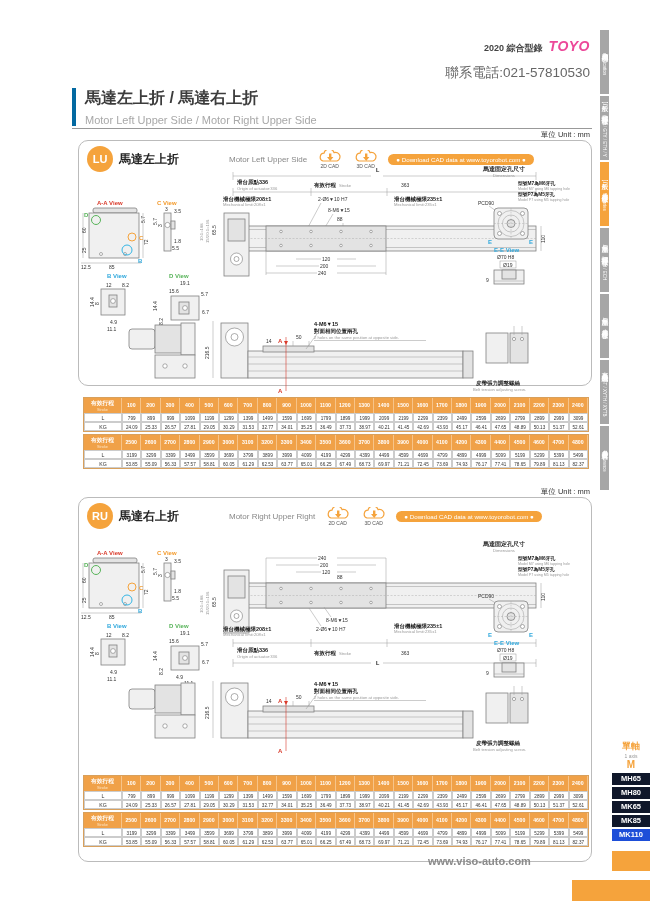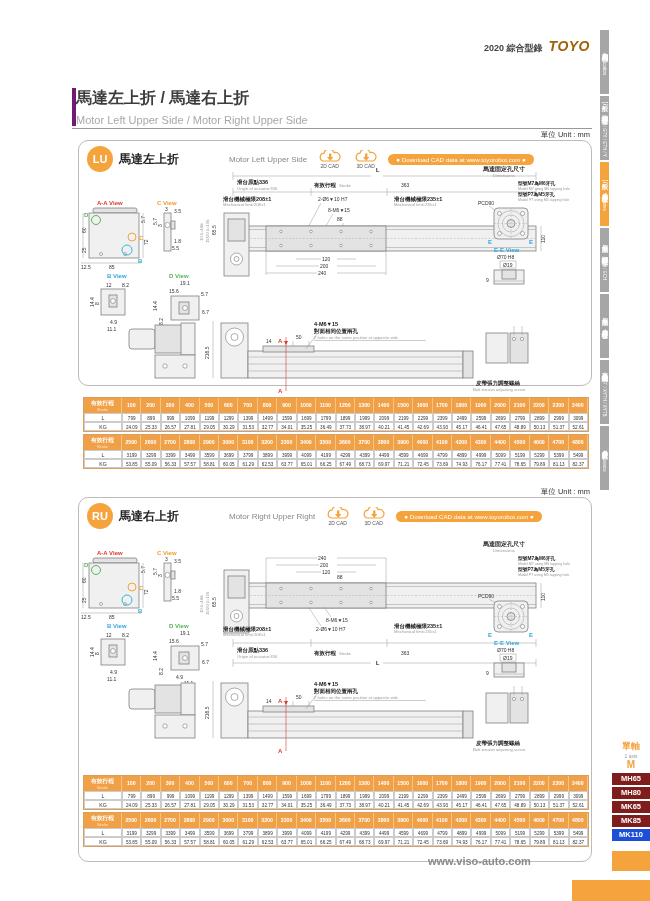--- a/index.html
+++ b/index.html
@@ -3,46 +3,46 @@
 <meta charset="utf-8">
 <style>
 * { margin:0; padding:0; box-sizing:border-box; }
 body { width:650px; height:901px; position:relative; background:#fff;
   font-family:"Liberation Sans", sans-serif; overflow:hidden; }
 .page { position:absolute; inset:0; }
 
 
 .hdr { position:absolute; top:37px; left:400px; width:190px; text-align:right; }
 .hdr-cat { font-size:9px; font-weight:bold; color:#444; margin-right:6px; }
-.hdr-logo { font-size:14px; font-weight:900; font-style:italic; color:#a16207; letter-spacing:.5px; }
+.hdr-logo { font-size:14px; font-weight:900; font-style:italic; color:#ec4899; letter-spacing:.5px; }
 .hdr-phone { position:absolute; top:64px; left:420px; width:170px; text-align:right;
   font-size:13.5px; color:#666; }
 
 
 .stabs { position:absolute; top:30px; right:0; width:50px; }
 .stab { height:64px; margin-bottom:2px; background:#a6a6a6; color:#fff;
   display:flex; align-items:center; justify-content:center;
   writing-mode:vertical-rl; gap:2px; cursor:pointer; }
 .stab.active { background:#F5A33C; }
 .stz { font-size:6.5px; font-weight:bold; letter-spacing:1px; }
 .ste { font-size:4.5px; }
 
 
 .mnav { position:absolute; top:740px; right:0; width:38px; text-align:center; }
 .mn-zh { font-size:9px; font-weight:bold; color:#F5A33C; }
 .mn-en { font-size:5px; color:#999; }
 .mn-s  { font-size:10px; font-weight:bold; color:#F5A33C; margin-bottom:3px; }
-.mitem { height:12px; line-height:12px; background:#7f1d1d; color:#fff;
+.mitem { height:12px; line-height:12px; background:#0f172a; color:#fff;
   font-size:7.5px; font-weight:bold; margin-bottom:2px; cursor:pointer; }
 .mitem.active { background:#1d4ed8; }
 .mstrip { height:20px; background:#F5A33C; margin-top:10px; }
 .corner { position:absolute; right:0; bottom:0; width:78px; height:21px; background:#F5A33C; }
 
 
-.title { position:absolute; top:88px; left:72px; border-left:4px solid #701a75; }
+.title { position:absolute; top:88px; left:72px; border-left:4px solid #0369a1; padding-left:9px; }
 .title-zh { font-size:16px; font-weight:bold; color:#3c3c3c; }
 .title-en { font-size:11px; color:#a8a8a8; margin-top:5px; }
 .rule { position:absolute; top:128px; left:72px; width:520px; height:1px; background:#999; }
 
 
 .panel { position:absolute; left:78px; width:514px; border:1px solid #bbb; border-radius:10px; background:#fff; }
 .p1 { top:140px; height:246px; }
 .p2 { top:497px; height:365px; }
 .unit { position:absolute; right:60px; font-size:7.5px; color:#333; }
 .u1 { top:130px; } .u2 { top:487px; }
@@ -97,20 +97,21 @@
 .furl { position:absolute; top:855px; left:428px; font-size:11px; font-weight:bold; color:#8a8a8a; }
 </style>
 </head>
 <body>
 
 <div class="page">
 
   <div class="hdr">
     <span class="hdr-cat">2020 綜合型錄</span><span class="hdr-logo">TOYO</span>
   </div>
+  <div class="hdr-phone">聯系電話:021-57810530</div>
 
   <div class="stabs">
     <div class="stab">
         <span class="stz">應用例</span>
         <span class="ste">Application</span>
       </div>
     <div class="stab">
         <span class="stz">一般 / 螺桿仕樣</span>
         <span class="ste">GTH / GTY / ETH / Y</span>
       </div>

